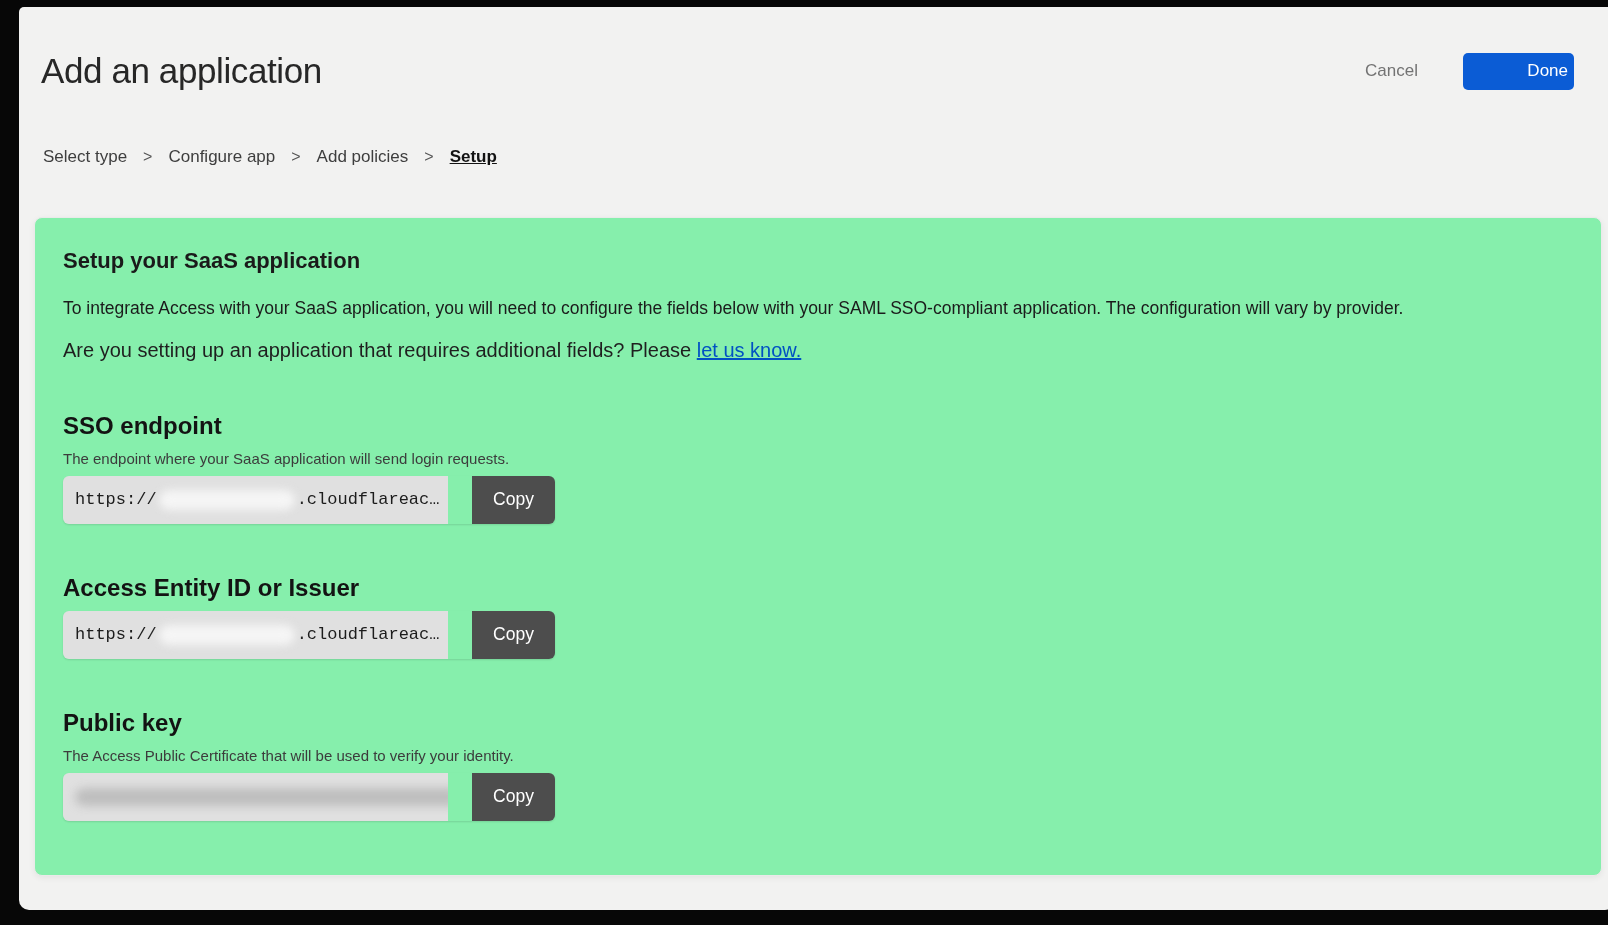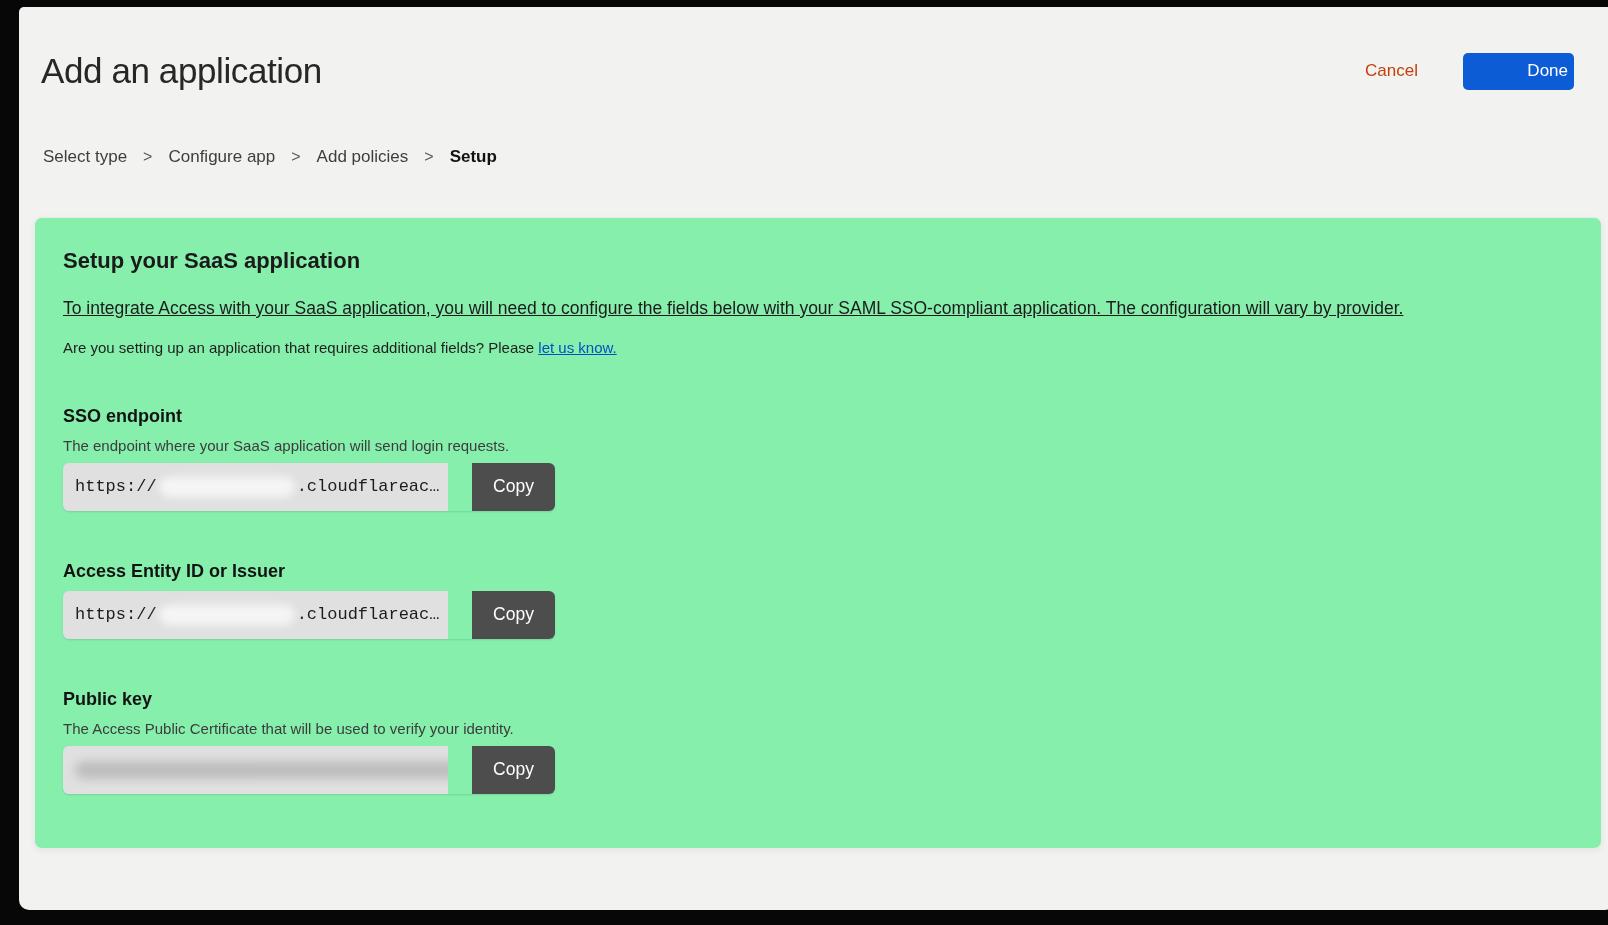--- a/index.html
+++ b/index.html
@@ -24,66 +24,66 @@
     display: flex; align-items: center; justify-content: space-between;
     margin: 44px 41px 0 22px;
   }
   h1.page-title {
     margin: 0;
     font-size: 35px; font-weight: 400;
     color: #272727; letter-spacing: -0.4px;
   }
   .actions { display: flex; align-items: center; gap: 45px; }
   .cancel-link {
-    color: #c2410c; font-size: 17px; cursor: pointer; text-decoration: none;
+    color: #737373; font-size: 17px; cursor: pointer; text-decoration: none;
   }
   .done-btn {
     width: 111px; height: 37px;
     background: #0b5cd5; color: #ffffff;
     font-size: 17px; font-family: inherit;
     border: none; border-radius: 5px; cursor: pointer; text-align: right;
   }
   
   .breadcrumb {
     display: flex; align-items: center; gap: 16px;
     margin: 56px 0 0 24px;
     font-size: 17px; color: #3e3e3e;
   }
   .bc-item { cursor: pointer; }
   .bc-sep { color: #565656; font-size: 16px; }
-  .bc-active { font-weight: 700; color: #131313; }
+  .bc-active { font-weight: 700; color: #131313; text-decoration: underline; }
   
   .card {
     margin: 50px 13px 0 15px;
     background: #86efac;
     border: 1px solid #eaeaea;
     border-radius: 8px;
     box-shadow: 0 2px 6px rgba(0,0,0,0.06);
     padding: 30px 28px 54px 28px;
   }
   .card h2 {
     margin: 0;
     font-size: 22px; font-weight: 700; color: #1a1a1a;
   }
   .intro {
     margin: 23px 0 0;
-    font-size: 17.5px; color: #1b1b1b; line-height: 1.3; text-decoration: underline;
+    font-size: 17.5px; color: #1b1b1b; line-height: 1.3;
   }
   .note {
     margin: 19px 0 0;
-    font-size: 15px; color: #1f1f1f;
+    font-size: 20px; color: #1f1f1f;
   }
   .note-link {
     color: #0051c3; text-decoration: underline; cursor: pointer;
   }
   
   .field { margin-top: 50px; }
   .field h3 {
     margin: 0;
-    font-size: 18px; font-weight: 700; color: #131313;
+    font-size: 24px; font-weight: 700; color: #131313;
   }
   .field .desc {
     margin: 10px 0 0;
     font-size: 15px; color: #3c3c3c;
   }
   .valuebox {
     margin-top: 9px;
     display: flex;
     width: 492px; height: 48px;
     border-radius: 6px;

